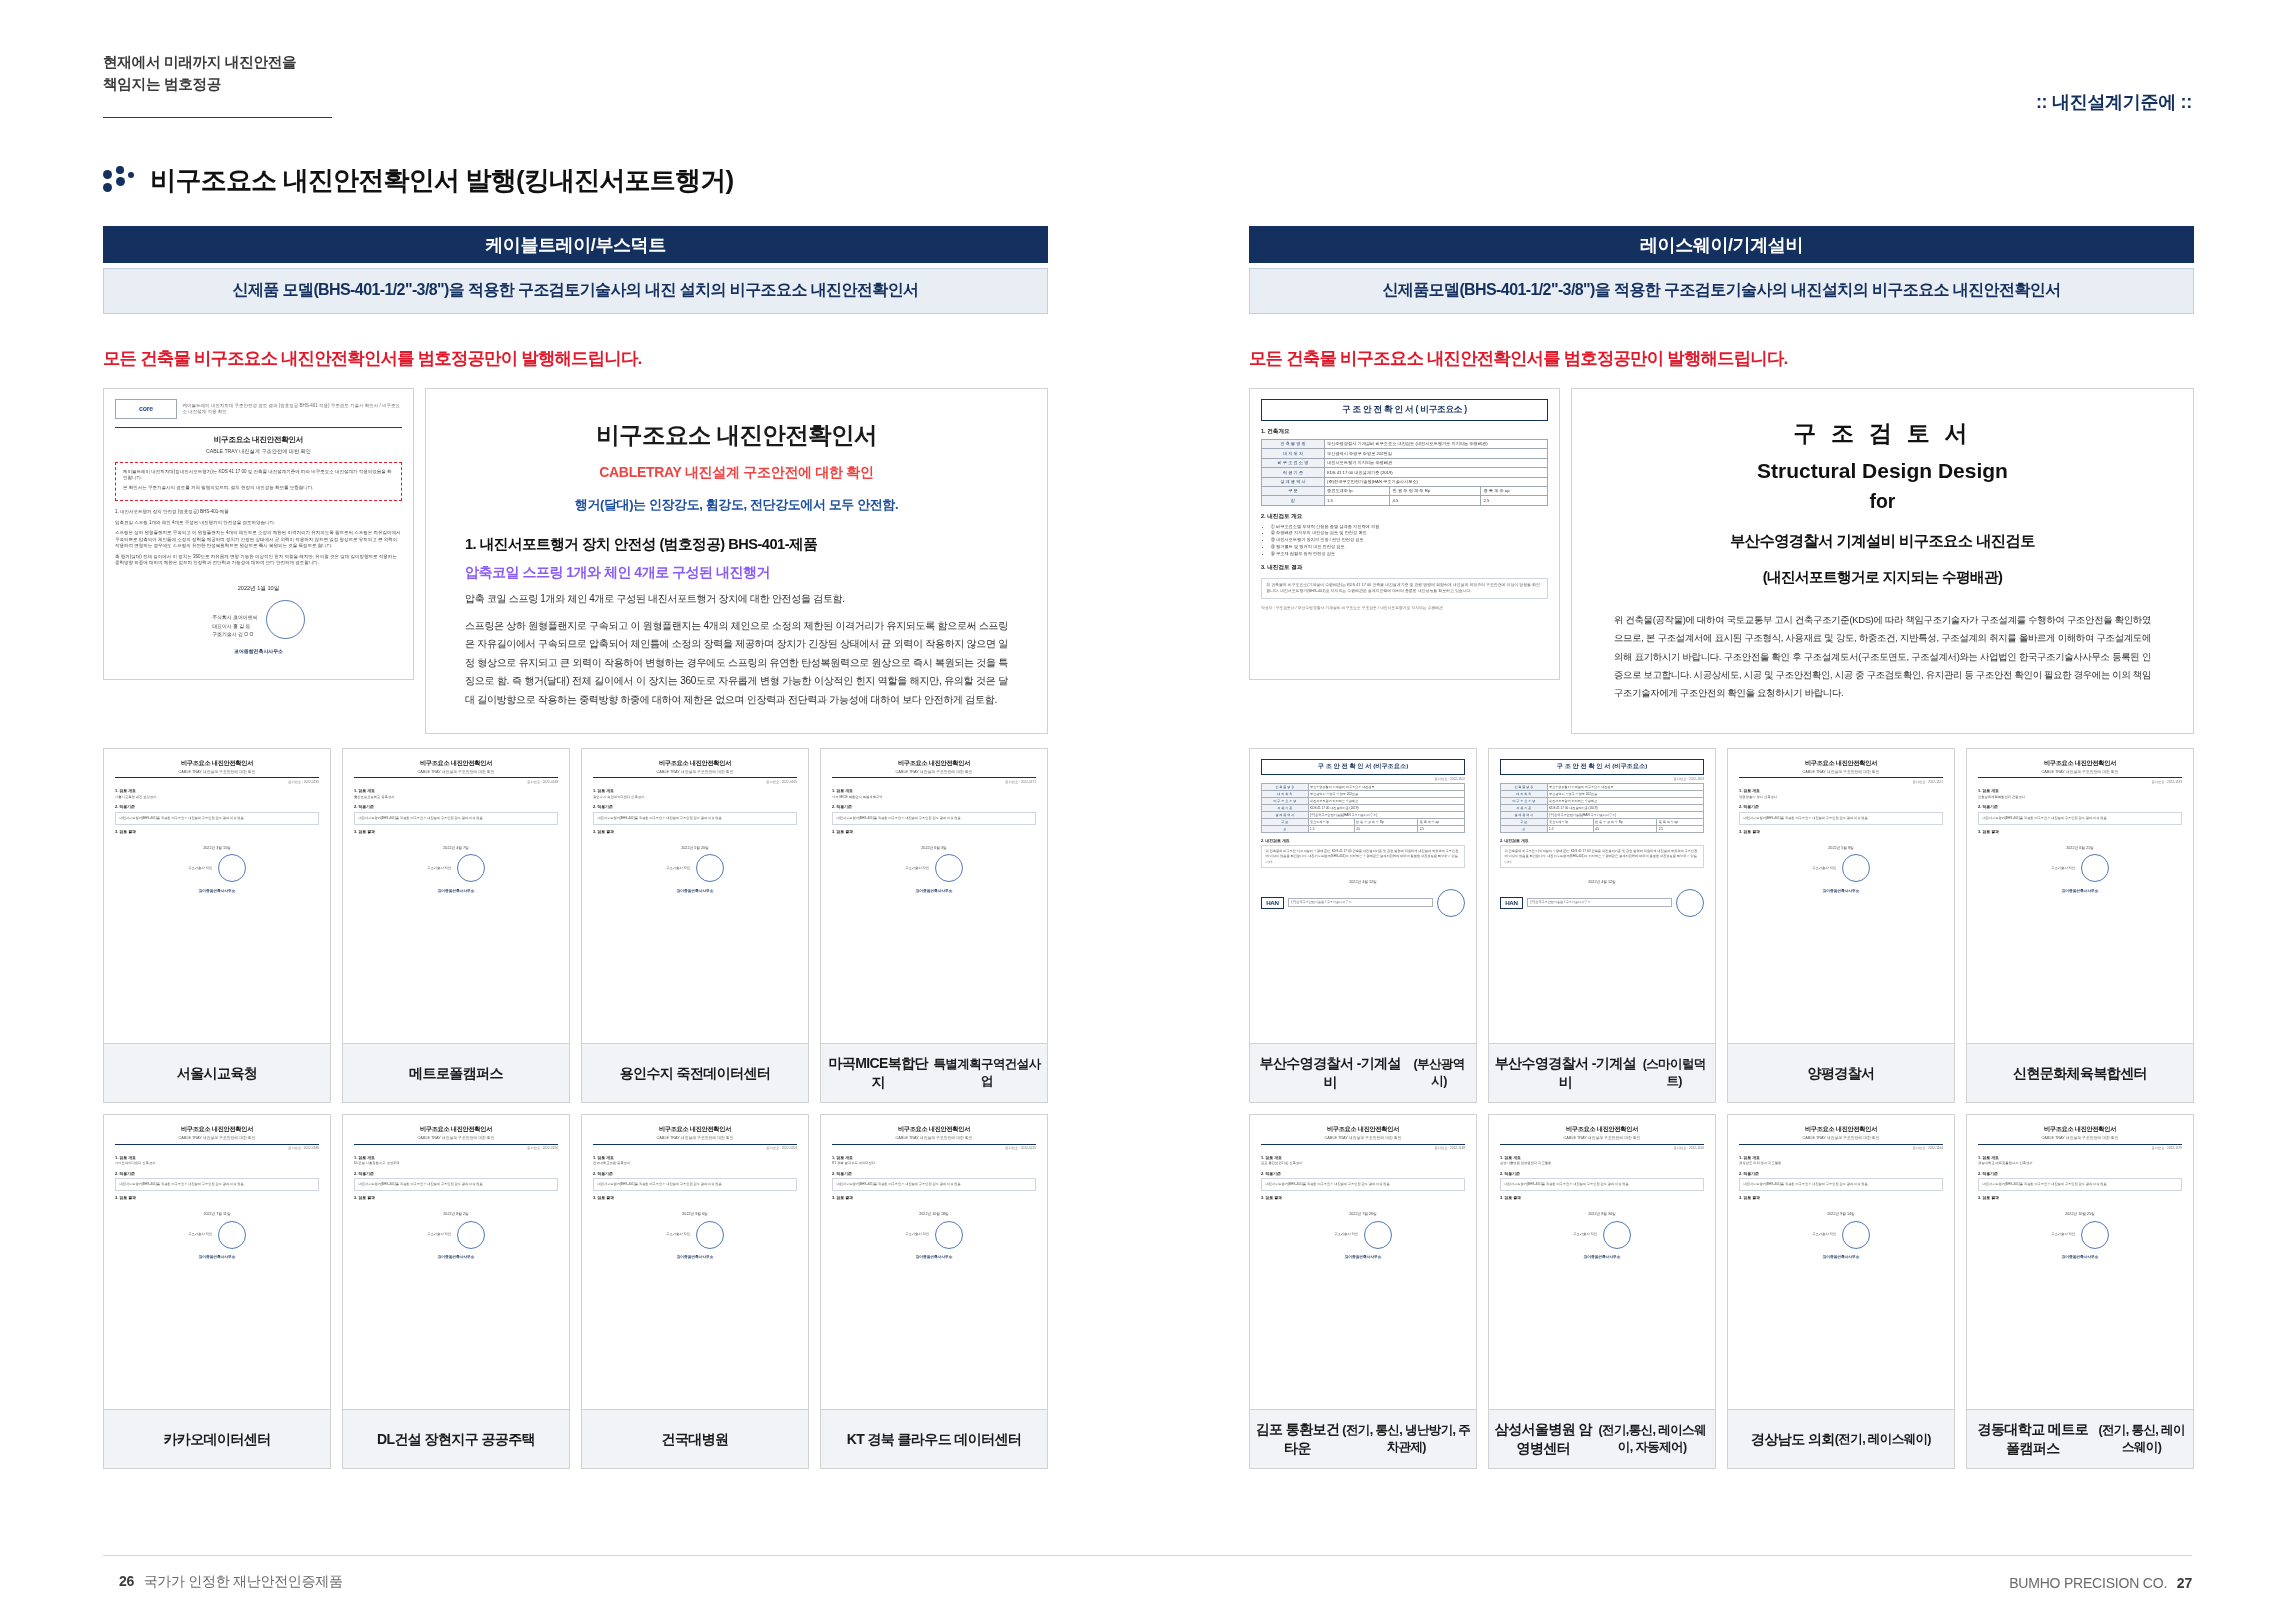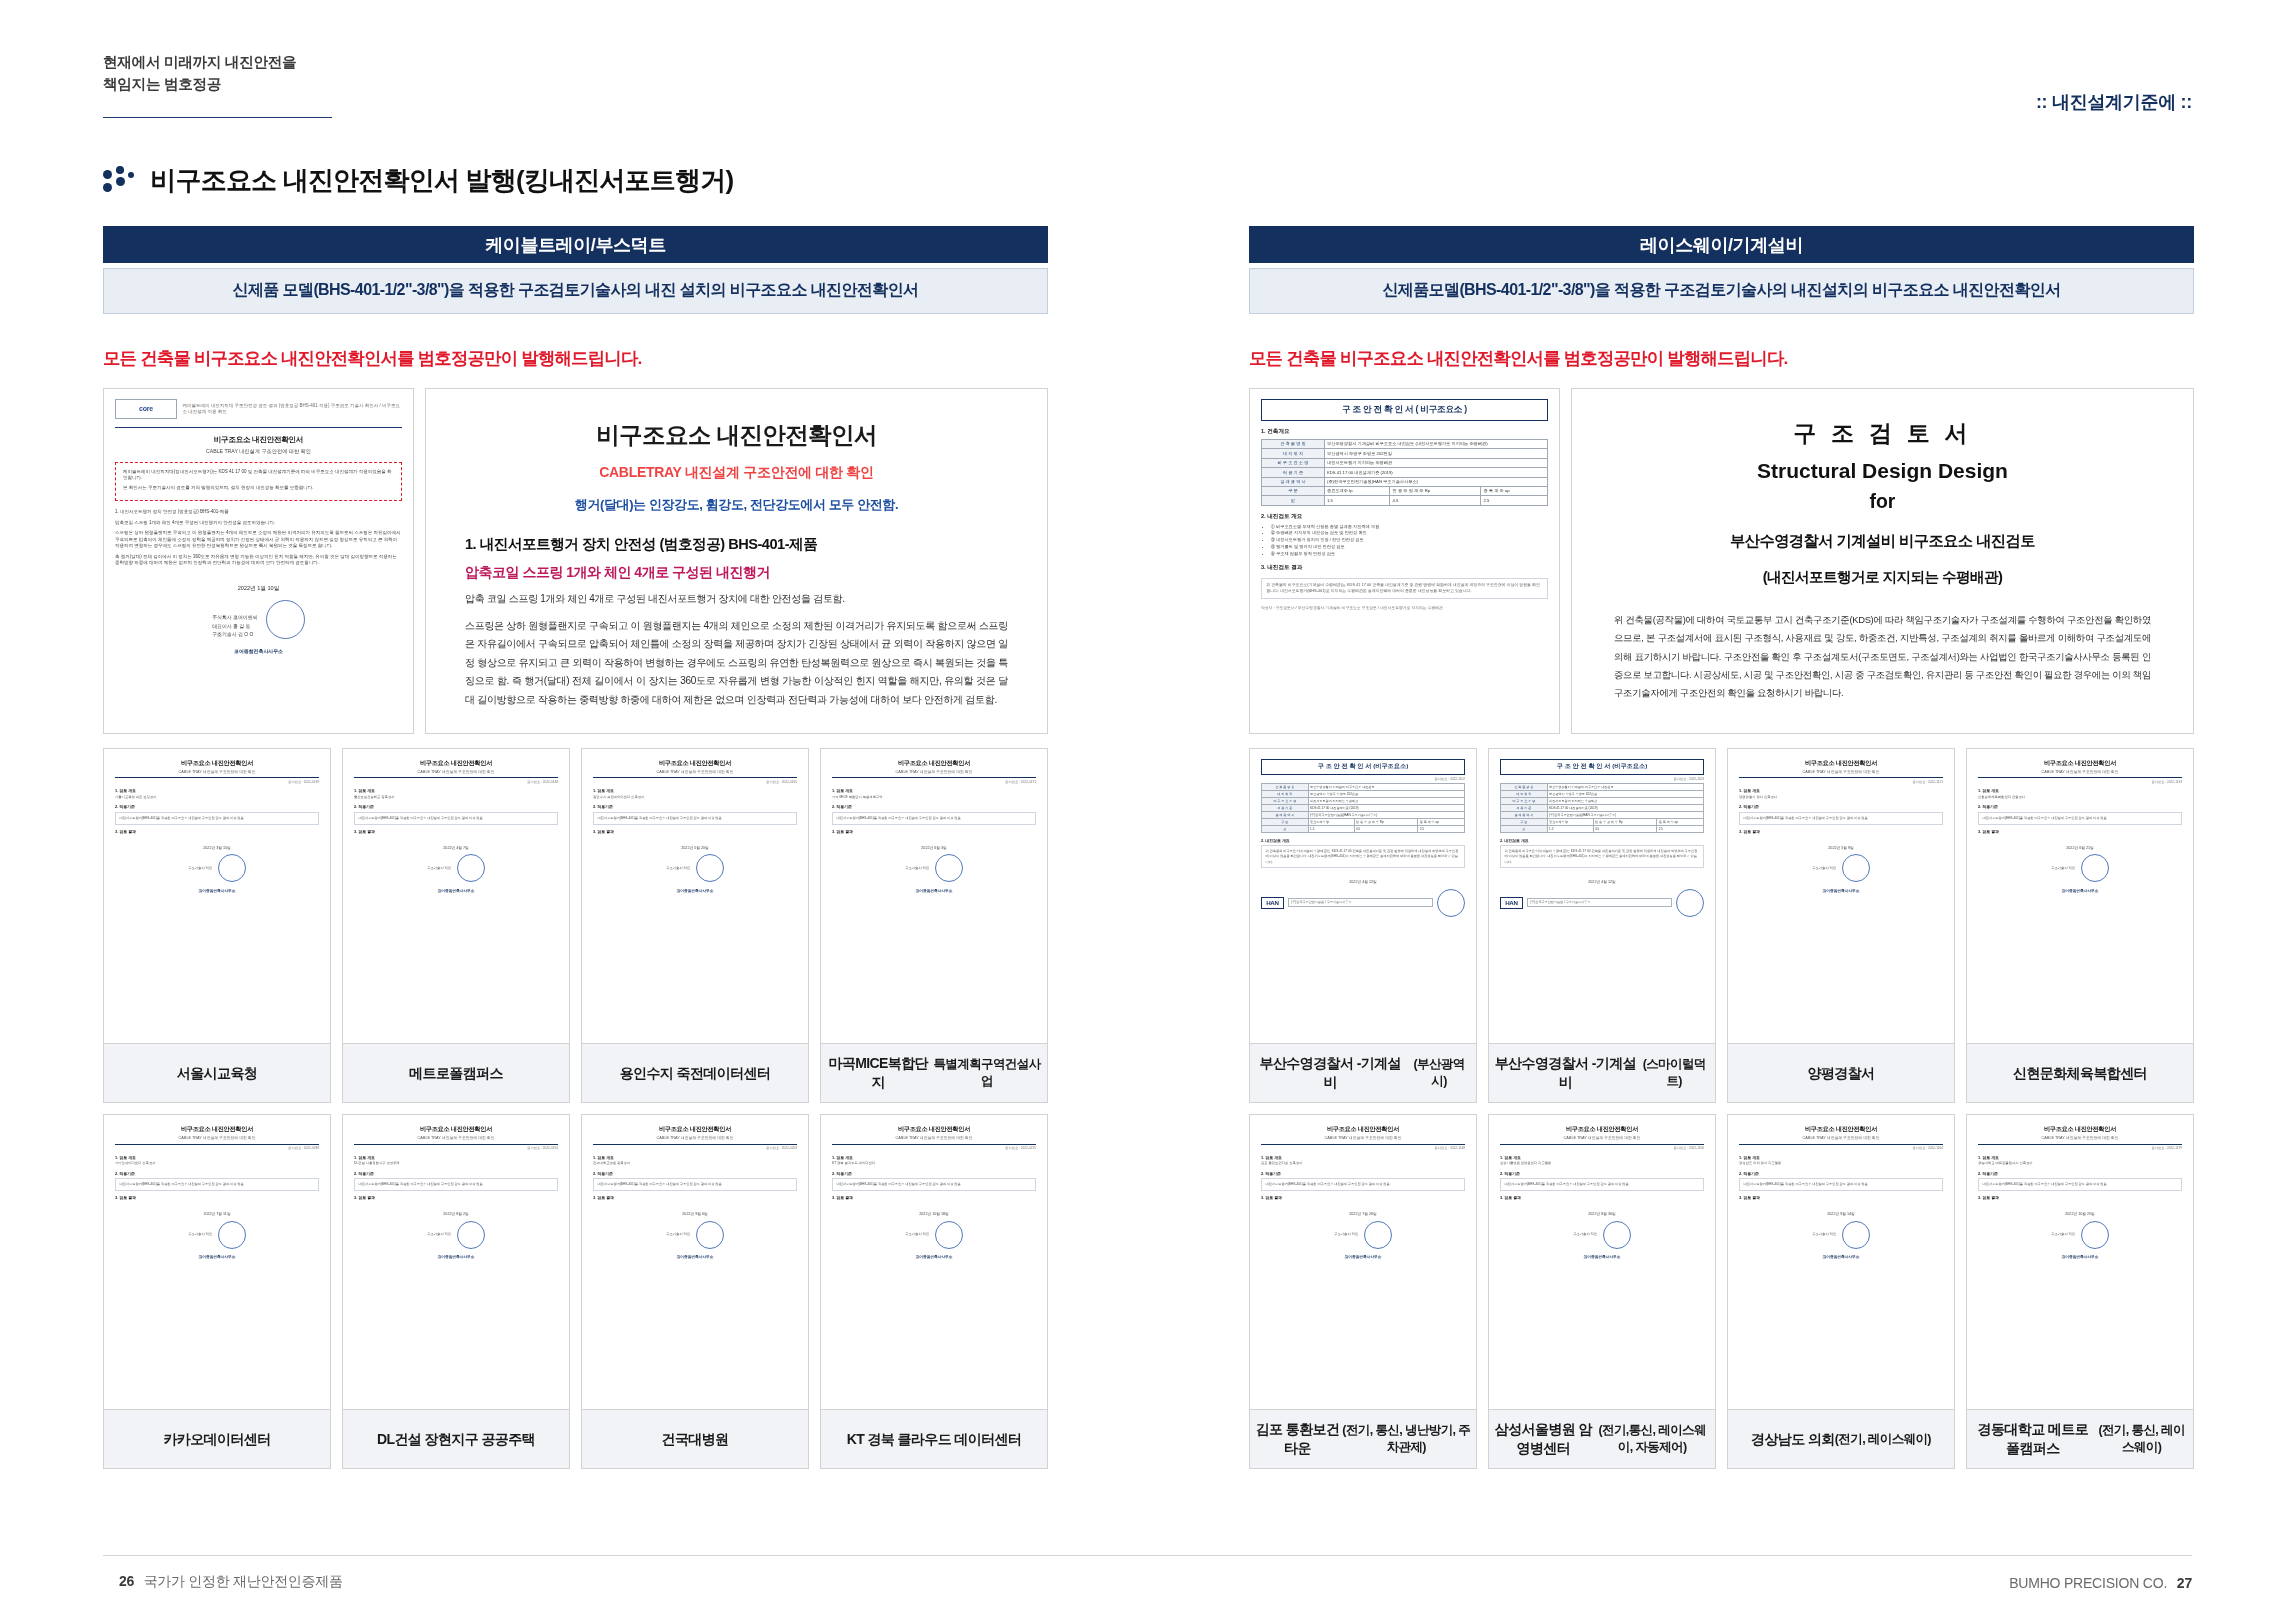--- a/index.html
+++ b/index.html
@@ -57,21 +57,21 @@
   .redline{
     margin-top:32px;font-size:17.4px;font-weight:700;color:#e0192b;letter-spacing:-0.8px;
   }
 
   
   .hero{margin-top:18px;display:flex;gap:11px;}
   .hero-card{
     border:0.7px solid #d2d2d2;background:#fff;position:relative;box-sizing:border-box;
     overflow:hidden;
   }
-  .hero-a{width:311px;height:346px;}
+  .hero-a{width:311px;height:292px;}
   .hero-b{width:623px;height:346px;}
 
   
   .ca-top{display:flex;align-items:center;gap:5.6px;padding:9.7px 11px 4.2px;}
   .ca-logo{width:60px;height:18px;border:0.7px solid #9aa7b5;display:flex;align-items:center;justify-content:center;font-size:7px;color:#2a4c8a;font-weight:700;letter-spacing:-0.2px;}
   .ca-tiny{font-size:4.5px;color:#6a6a6a;line-height:1.35;flex:1;}
   .ca-rule{height:1.4px;background:#1f3b73;margin:4.2px 11px 0;}
   .ca-title{font-size:7.6px;text-align:center;font-weight:700;color:#1a1a1a;margin-top:7px;letter-spacing:-0.3px;}
   .ca-sub{font-size:5.2px;text-align:center;color:#444;margin-top:2.8px;}
   .ca-red{margin:7px 11px 0;border:1.4px dashed #e0192b;padding:5.6px 7px;}
@@ -87,21 +87,21 @@
     text-align:center;line-height:1.2;opacity:.75;box-sizing:border-box;
   }
   .ca-foot{margin-top:8.3px;text-align:center;font-size:4.9px;color:#14305f;font-weight:700;}
 
   
   .cb{padding:30.5px 39px;box-sizing:border-box;height:100%;}
   .cb h2{margin:0;text-align:center;font-size:23.6px;font-weight:700;letter-spacing:-0.7px;color:#1a1a1a;}
   .cb h3{margin:12.5px 0 0;text-align:center;font-size:14px;font-weight:600;letter-spacing:-0.3px;color:#ef4444;}
   .cb .blue{margin:14px 0 0;text-align:center;font-size:13px;color:#1d4fa0;font-weight:600;letter-spacing:-0.4px;}
   .cb .sec{margin-top:21px;font-size:14.6px;font-weight:700;letter-spacing:-0.5px;color:#111;}
-  .cb .lead{margin-top:9.7px;font-size:14px;font-weight:700;letter-spacing:-0.5px;color:#be185d;}
+  .cb .lead{margin-top:9.7px;font-size:14px;font-weight:700;letter-spacing:-0.5px;color:#8b5cf6;}
   .cb p.body{margin:8.3px 0 0;font-size:10px;line-height:1.85;letter-spacing:-0.3px;color:#2b2b2b;text-align:justify;}
 
   
   .cc{padding:29px 42px;box-sizing:border-box;height:100%;}
   .cc h2{margin:0;text-align:center;font-size:23px;font-weight:700;letter-spacing:4.2px;color:#111;}
   .cc h3{margin:9.7px 0 0;text-align:center;font-size:21px;font-weight:700;color:#111;}
   .cc .for{margin:7px 0 0;text-align:center;font-size:19.4px;font-weight:700;color:#111;}
   .cc .tgt{margin:18px 0 0;text-align:center;font-size:15.3px;font-weight:700;letter-spacing:-0.6px;color:#111;}
   .cc .tgt2{margin:16.7px 0 0;text-align:center;font-size:14.6px;font-weight:700;letter-spacing:-0.6px;color:#111;}
   .cc p.body{margin:23.6px 0 0;font-size:9.4px;line-height:1.95;letter-spacing:-0.3px;color:#2b2b2b;text-align:justify;}

